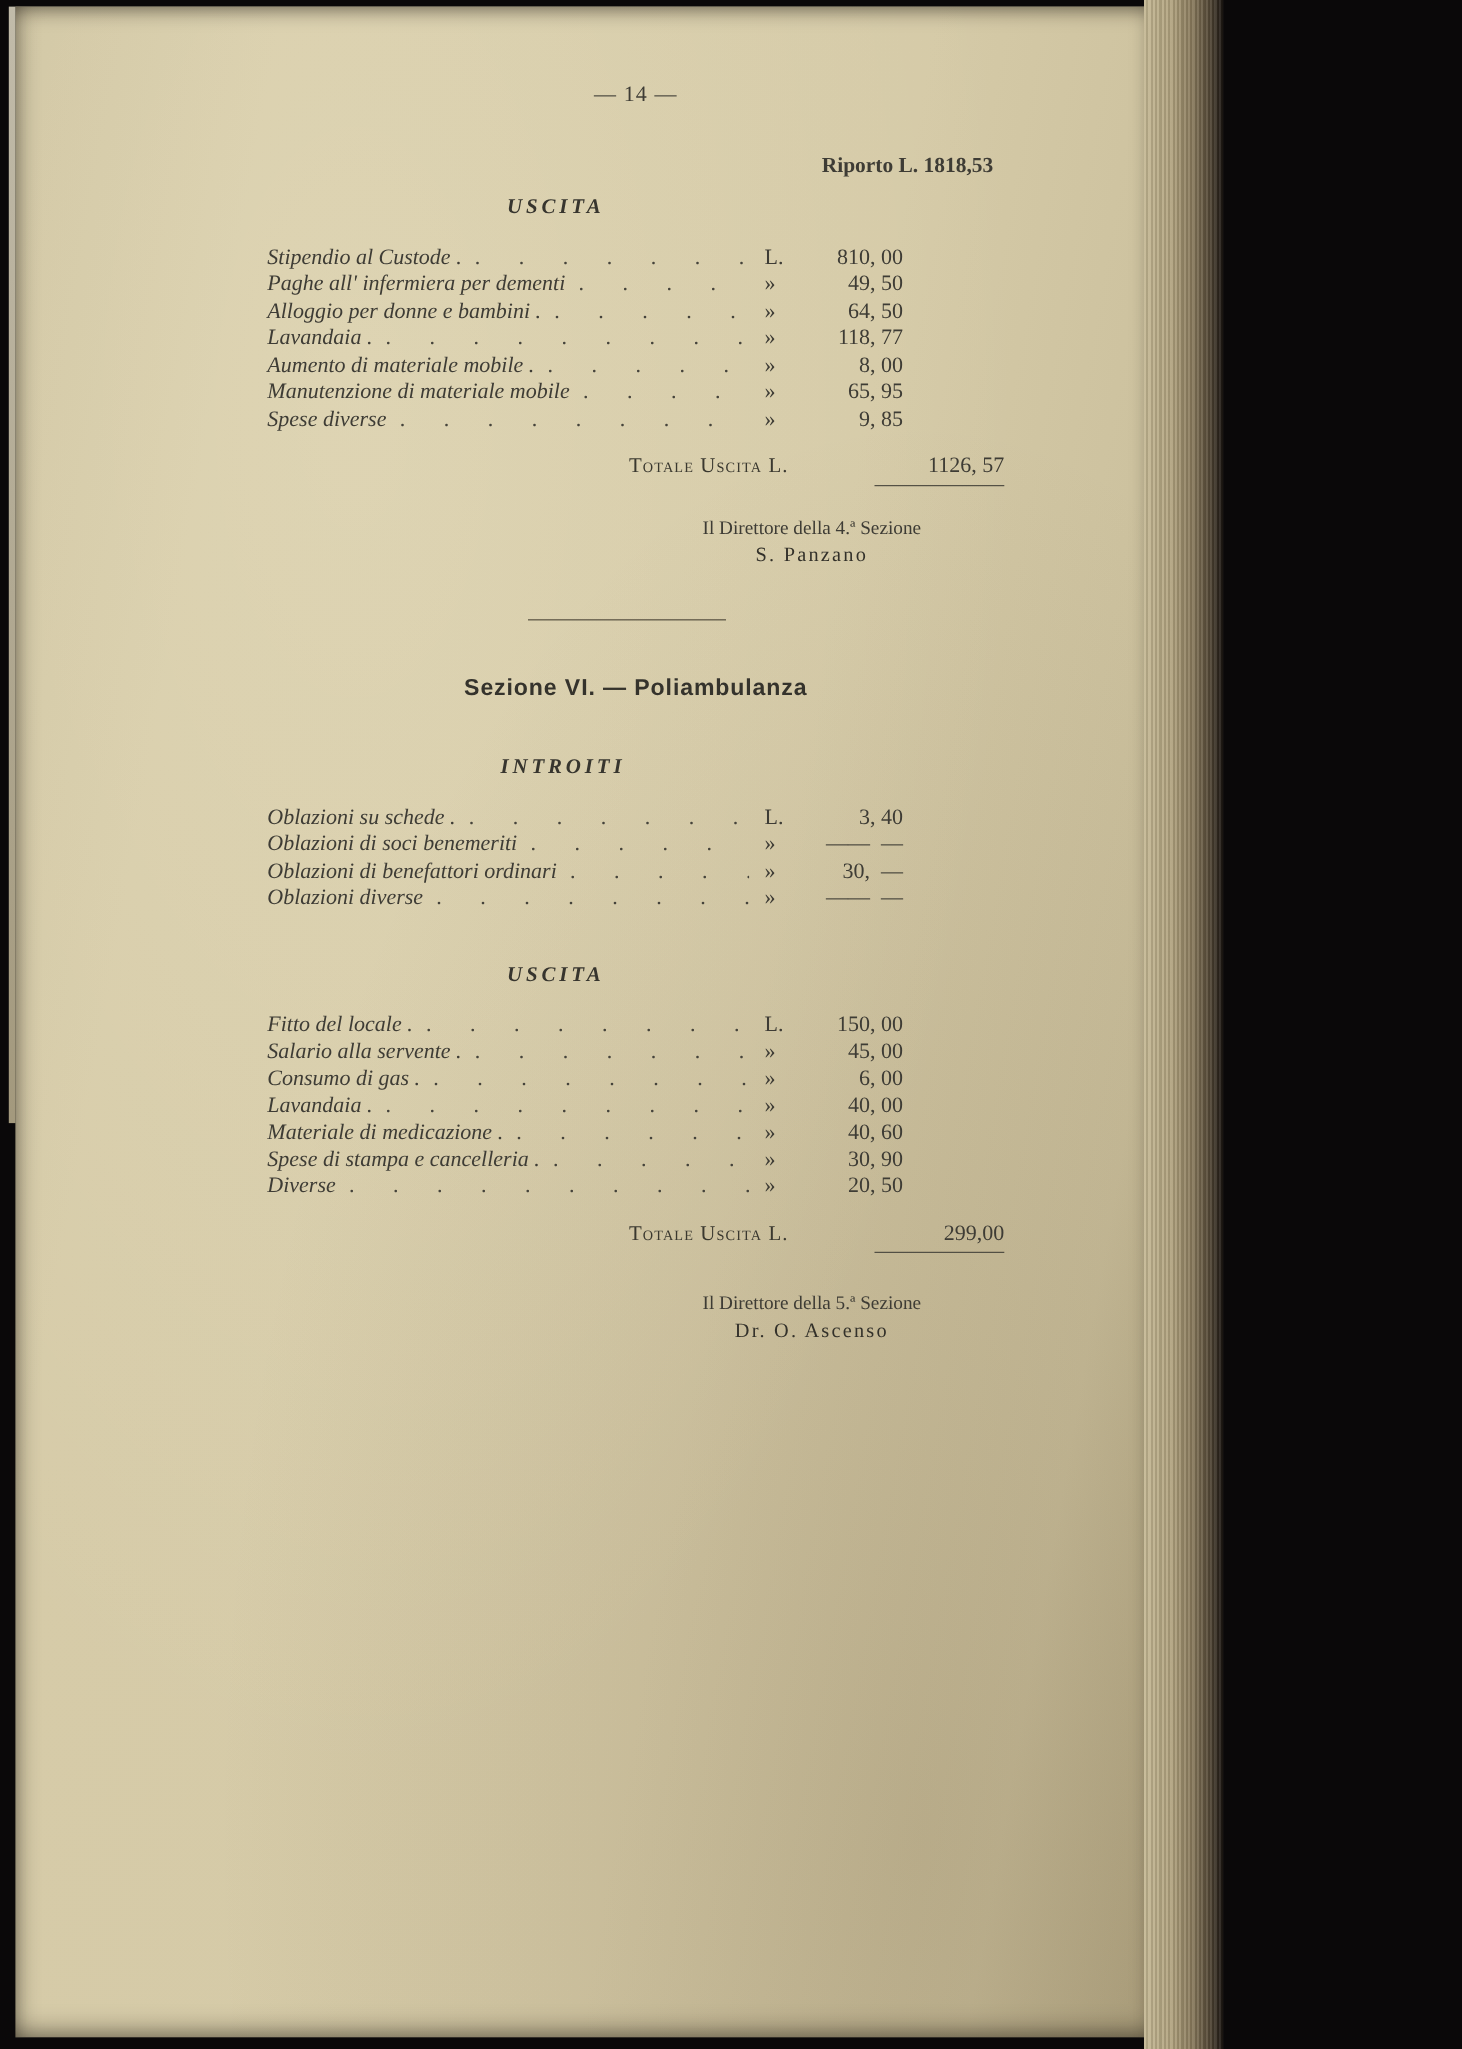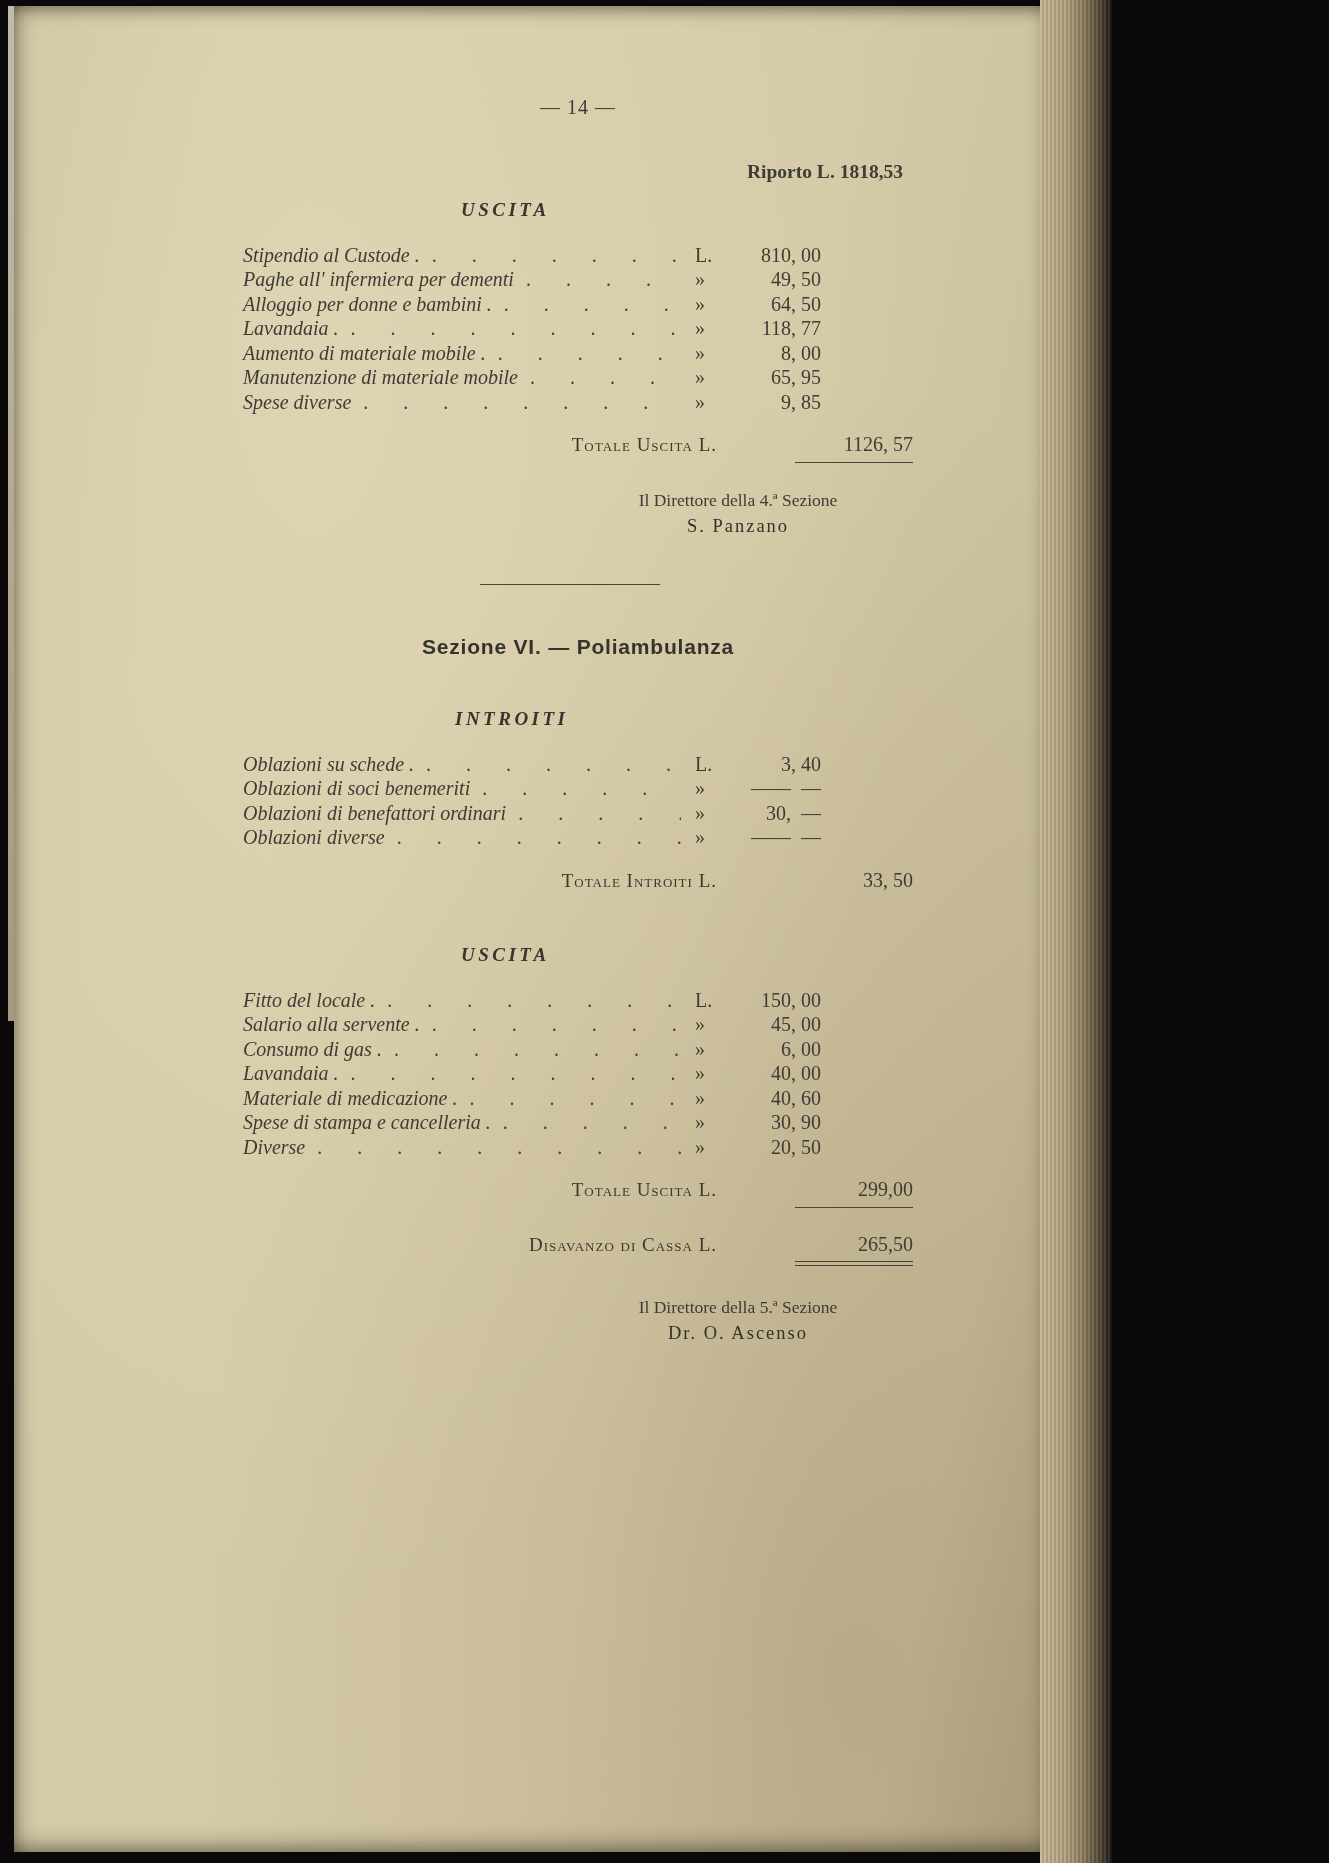--- a/index.html
+++ b/index.html
@@ -34,21 +34,21 @@
     background:
       repeating-linear-gradient(90deg,
         rgba(255,255,255,.08) 0 2px, rgba(0,0,0,.10) 2px 4px),
       linear-gradient(90deg,#c4b793 0%, #b0a27e 35%, #8a7b5d 60%, #564a38 82%, #191410 100%);
   }
   
   .content{
     position:relative;
     margin-left:229px;width:670px;
     padding-top:68px;
-    font-size:20px;line-height:24.5px;margin-top:21px;
+    font-size:20px;line-height:24.5px;
   }
   .page-number{
     text-align:center;letter-spacing:1px;
     data:none;
   }
   .riporto{
     margin-top:40px;text-align:right;padding-right:10px;font-size:19.5px;font-weight:bold;
   }
   .h-ital{
     font-style:italic;font-weight:bold;letter-spacing:3.5px;
@@ -198,24 +198,20 @@
             <span class="amt">30,  —</span>
         </div>
         <div class="row">
           <span class="lbl">Oblazioni diverse</span>
             <span class="dots"></span>
             <span class="cur">»</span>
             <span class="amt">——  —</span>
         </div>
       </div>
 
-      <div class="total-line">
-        <span class="total-label">Totale Introiti L.</span>
-        <span class="total-amt">33, 50</span>
-      </div>
 
       <div class="h-ital second">USCITA</div>
 
       <div class="rows">
         <div class="row">
           <span class="lbl">Fitto del locale .</span>
             <span class="dots"></span>
             <span class="cur">L.</span>
             <span class="amt">150, 00</span>
         </div>
@@ -255,24 +251,20 @@
             <span class="cur">»</span>
             <span class="amt">20, 50</span>
         </div>
       </div>
 
       <div class="total-line">
         <span class="total-label">Totale Uscita L.</span>
         <span class="total-amt u-single">299,00</span>
       </div>
 
-      <div class="total-line gap-lg">
-        <span class="total-label">Disavanzo di Cassa L.</span>
-        <span class="total-amt u-double">265,50</span>
-      </div>
 
       <div class="sig" style="margin-top:34px;">
         <div>Il Direttore della 5.ª Sezione</div>
         <div class="sig-name">Dr. O. Ascenso</div>
       </div>
 
     </div>
   </div>
 </div>
 

